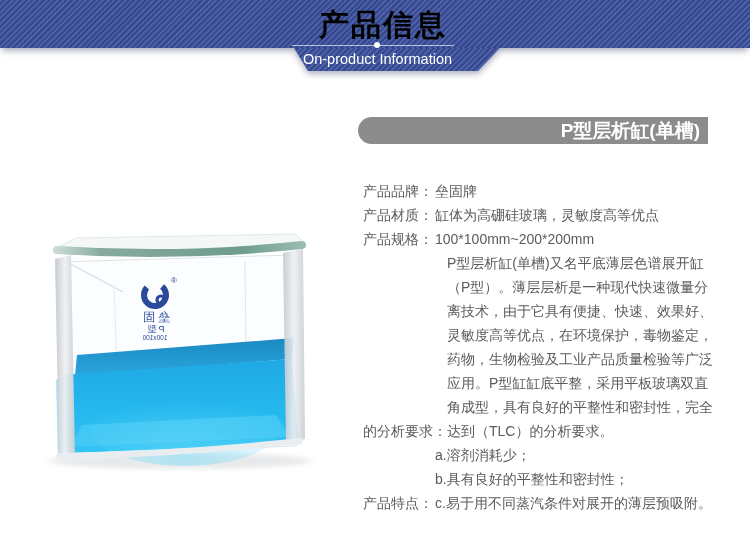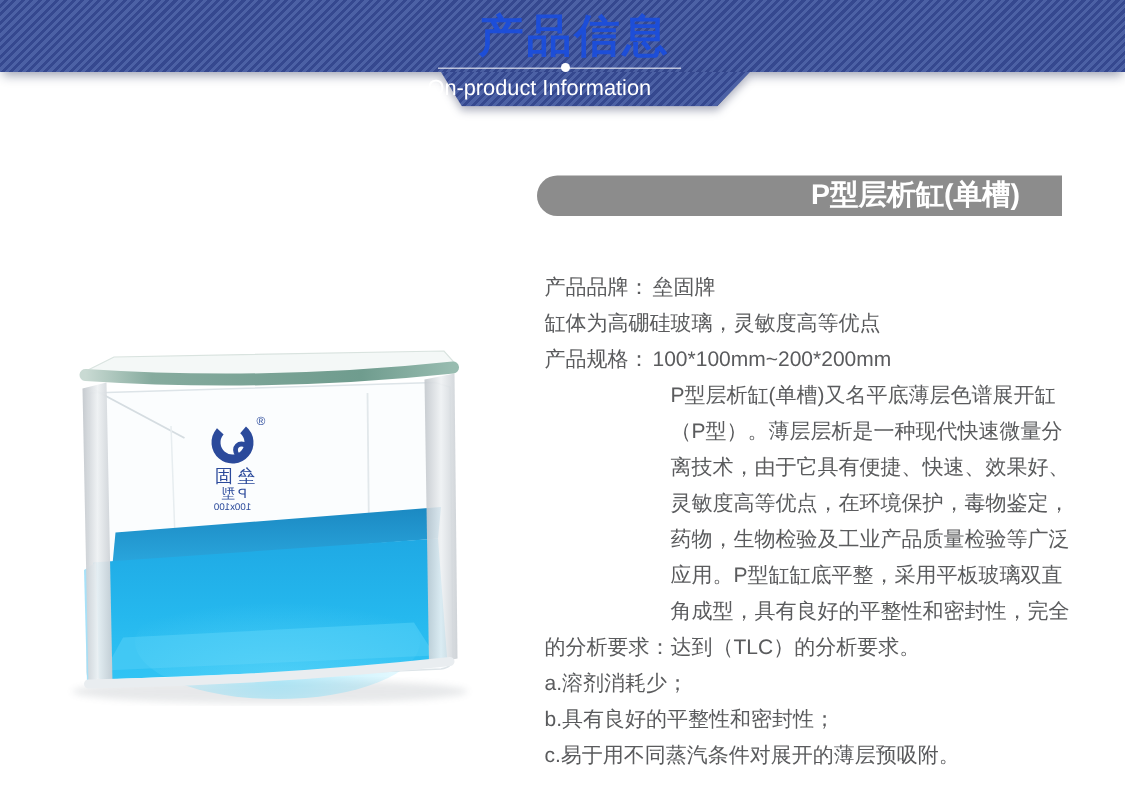--- a/index.html
+++ b/index.html
@@ -25,42 +25,42 @@
     filter:drop-shadow(0 3px 3px rgba(25,35,75,.35));
     z-index:2;
   }
   .banner-tab-shape{
     width:100%;height:100%;
     background:repeating-linear-gradient(135deg,var(--banner-light) 0 2px,var(--banner-dark) 2px 4px);
     clip-path:polygon(6px 0,212px 0,190px 23px,20px 23px);
   }
   .banner-title{
     position:absolute;left:288px;top:7px;width:190px;height:36px;
-    color:#1d4ed8;font-size:30px;font-weight:700;letter-spacing:2px;
+    color:#000000;font-size:30px;font-weight:700;letter-spacing:2px;
     text-align:center;line-height:36px;z-index:3;
   }
   .banner-divider{
     position:absolute;left:292px;top:45px;width:162px;height:1px;
     background:rgba(255,255,255,.65);z-index:3;
   }
   .banner-dot{
     position:absolute;left:374px;top:42px;width:6px;height:6px;border-radius:50%;
     background:#fff;z-index:4;
   }
   .banner-subtitle{
     position:absolute;left:285px;top:49px;width:185px;height:20px;
-    color:#fff;font-size:14.5px;font-weight:400;line-height:20px;z-index:3;
+    color:#fff;font-size:14.5px;font-weight:400;text-align:center;line-height:20px;z-index:3;
   }
 
   
   .section-bar{
     position:absolute;left:358px;top:117px;width:350px;height:27px;
     background:var(--bar-gray);border-radius:14px 0 0 14px;
     color:#fff;font-size:19px;font-weight:700;line-height:27px;
-    text-align:right;padding-right:28px;box-sizing:border-box;
+    text-align:right;padding-right:8px;box-sizing:border-box;
   }
 
   
   .details{
     position:absolute;left:363px;top:179px;width:382px;
     color:var(--text-gray);font-size:14px;line-height:24px;
   }
   .detail-row{display:flex;align-items:flex-end;}
   .detail-label{flex:0 0 72px;white-space:nowrap;}
   .detail-value{flex:1;white-space:pre-line;}
@@ -150,37 +150,39 @@
       <path d="M17,22 Q140,30 262,17" fill="none" stroke="url(#lidEdge)" stroke-width="8" stroke-linecap="round"></path>
     </svg>
   </div>
 
   <div class="details">
     <div class="detail-row">
       <span class="detail-label">产品品牌：</span>
       <span class="detail-value">垒固牌</span>
     </div>
     <div class="detail-row">
+      <span class="detail-label">产品材质：</span>
       <span class="detail-value">缸体为高硼硅玻璃，灵敏度高等优点</span>
     </div>
     <div class="detail-row">
       <span class="detail-label">产品规格：</span>
       <span class="detail-value">100*100mm~200*200mm</span>
     </div>
     <div class="detail-row">
       <span class="detail-label">的分析要求：</span>
       <span class="detail-value">P型层析缸(单槽)又名平底薄层色谱展开缸
 （P型）。薄层层析是一种现代快速微量分
 离技术，由于它具有便捷、快速、效果好、
 灵敏度高等优点，在环境保护，毒物鉴定，
 药物，生物检验及工业产品质量检验等广泛
 应用。P型缸缸底平整，采用平板玻璃双直
 角成型，具有良好的平整性和密封性，完全
 达到（TLC）的分析要求。</span>
     </div>
     <div class="detail-row">
+      <span class="detail-label">产品特点：</span>
       <span class="detail-value">a.溶剂消耗少；
 b.具有良好的平整性和密封性；
 c.易于用不同蒸汽条件对展开的薄层预吸附。</span>
     </div>
   </div>
 
 </div>
 
 </body></html>

